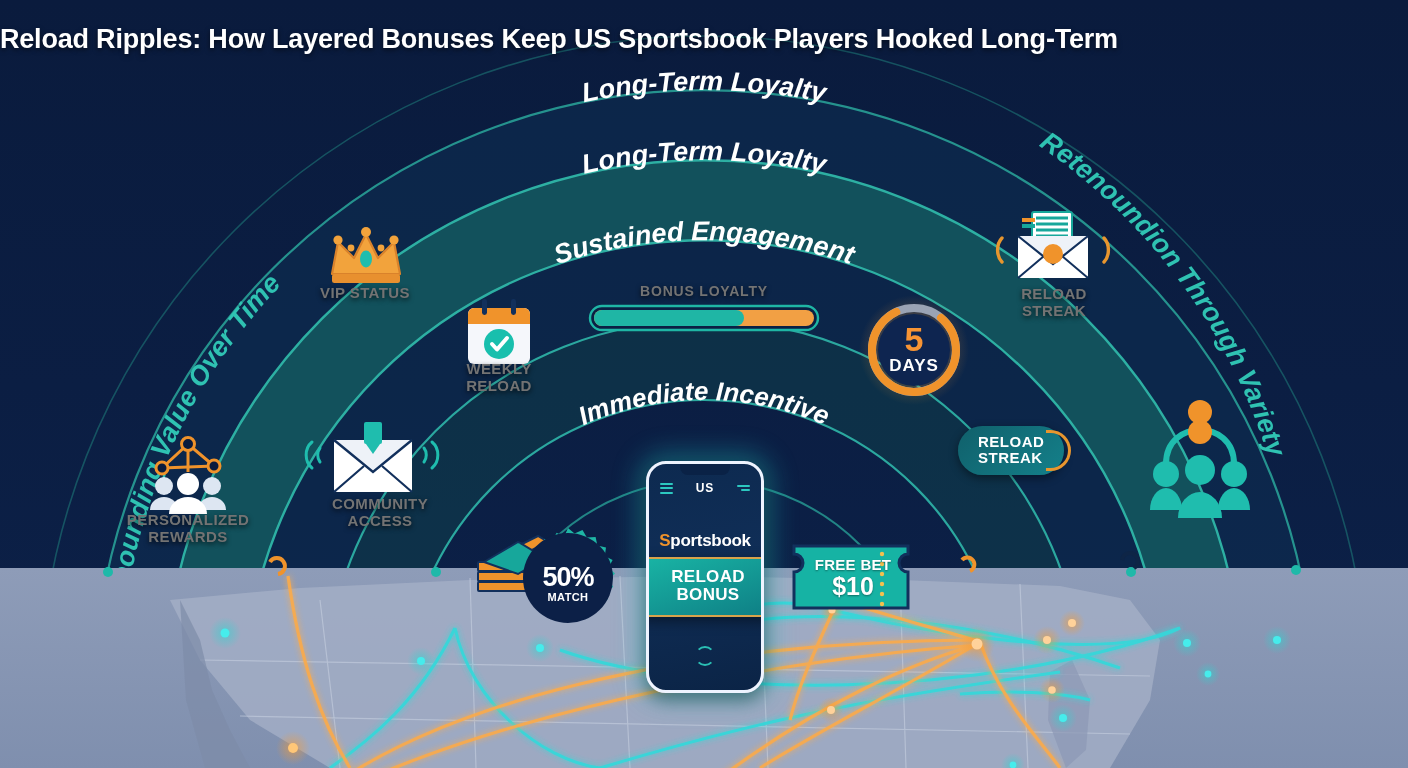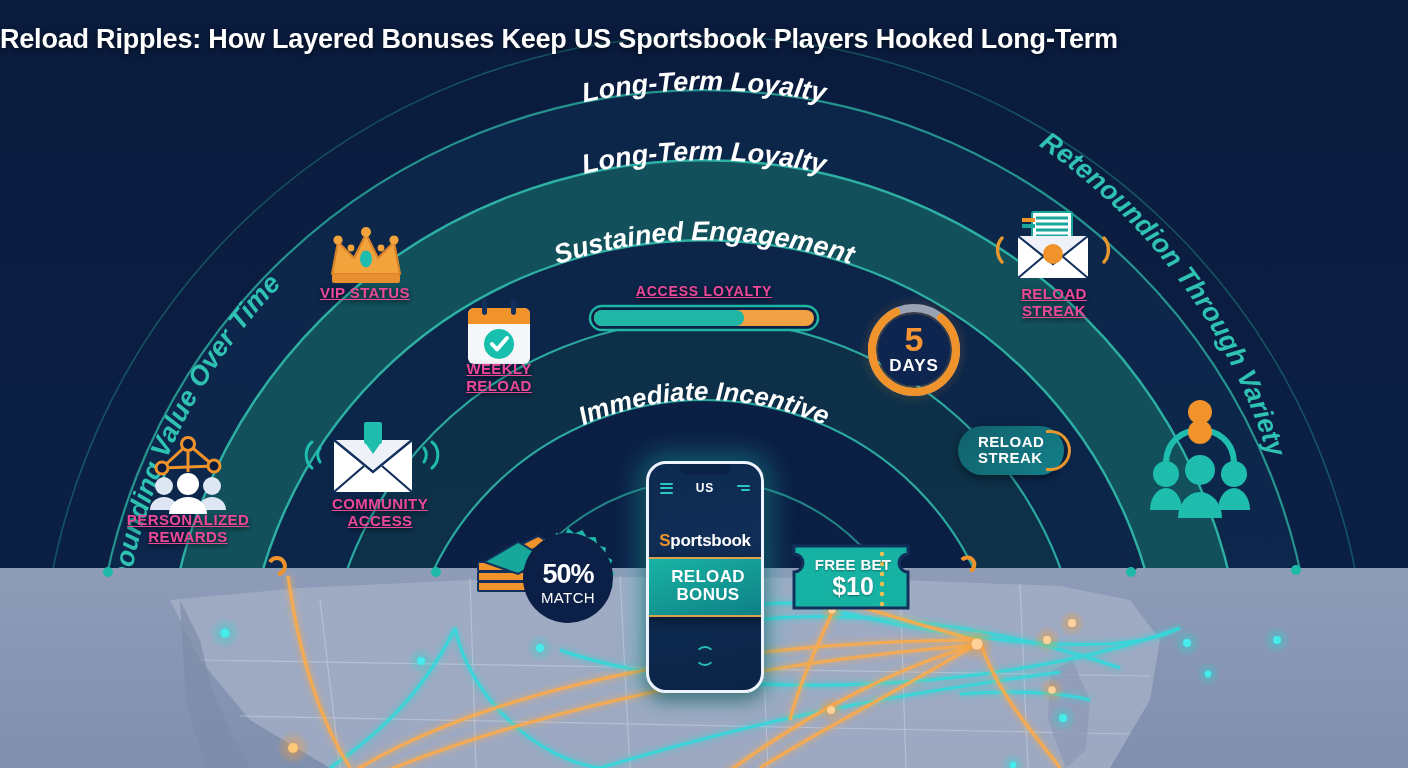--- a/index.html
+++ b/index.html
@@ -19,25 +19,24 @@
     text-shadow:0 2px 5px rgba(0,0,0,.55);
     z-index:40;
   }
 
   
   svg.scene { position:absolute; left:0; top:0; width:1408px; height:768px; }
 
   
   .chip { position:absolute; z-index:30; text-align:center; }
   .chip-label {
-    color:#ec4899; font-weight:bold; font-size:15px; line-height:1.12;
+    color:#737373; font-weight:bold; font-size:15px; line-height:1.12;
     letter-spacing:.4px;
     text-shadow:0 2px 5px rgba(0,0,0,.75);
     white-space:pre-line;
-    text-decoration:underline;
   }
 
   
   .pill {
     position:absolute; z-index:31;
     background:linear-gradient(135deg,#10606b,#14808a);
     border-radius:26px;
     padding:8px 20px 9px 20px;
     color:#fff; font-weight:bold; font-size:15px; line-height:1.05;
     letter-spacing:.5px; text-align:left;
@@ -52,21 +51,21 @@
   
   #match-badge {
     position:absolute; z-index:33;
     width:86px; height:86px; border-radius:50%;
     background:#0c2047;
     display:flex; flex-direction:column; align-items:center; justify-content:center;
     color:#fff;
     box-shadow:0 0 0 2px #0c2047;
   }
   #match-badge .pct { font-size:27px; font-weight:bold; line-height:.95; letter-spacing:-1px;margin-top:12px;}
-  #match-badge .mtxt { font-size:15px; font-weight:normal; letter-spacing:.4px; margin-top:1px;}
+  #match-badge .mtxt { font-size:11px; font-weight:bold; letter-spacing:.4px; margin-top:1px;}
 
   
   #days-ring {
     position:absolute; z-index:33;
     width:98px; height:98px; border-radius:50%;
     display:flex; flex-direction:column; align-items:center; justify-content:center;
     color:#fff;
   }
   #days-ring .num { font-size:34px; font-weight:bold; color:#f79434; line-height:.9;}
   #days-ring .unit { font-size:17px; font-weight:bold; letter-spacing:1px; margin-top:2px;}
@@ -436,21 +435,21 @@
       <rect x="0" y="0" width="228" height="24" rx="12" fill="#0b2044" stroke="#1fb6a5" stroke-width="2.4"></rect>
       <rect x="4" y="4" width="220" height="16" rx="8" fill="#f2a044"></rect>
       <rect x="4" y="4" width="150" height="16" rx="8" fill="#1fb6a5"></rect>
     </g>
 
   </svg>
 
   <div id="title">Reload Ripples: How Layered Bonuses Keep US Sportsbook Players Hooked Long-Term</div>
 
   <div class="chip" style="left:584px; top:284px; width:240px;">
-    <div class="chip-label" style="font-size:14px; letter-spacing:.8px;">ACCESS LOYALTY</div>
+    <div class="chip-label" style="font-size:14px; letter-spacing:.8px;">BONUS LOYALTY</div>
   </div>
 
   <div class="chip" style="left:305px; top:496px; width:150px;">
     <div class="chip-label">COMMUNITY
 ACCESS</div>
   </div>
 
   <div class="chip" style="left:118px; top:512px; width:140px;">
     <div class="chip-label">PERSONALIZED
 REWARDS</div>

